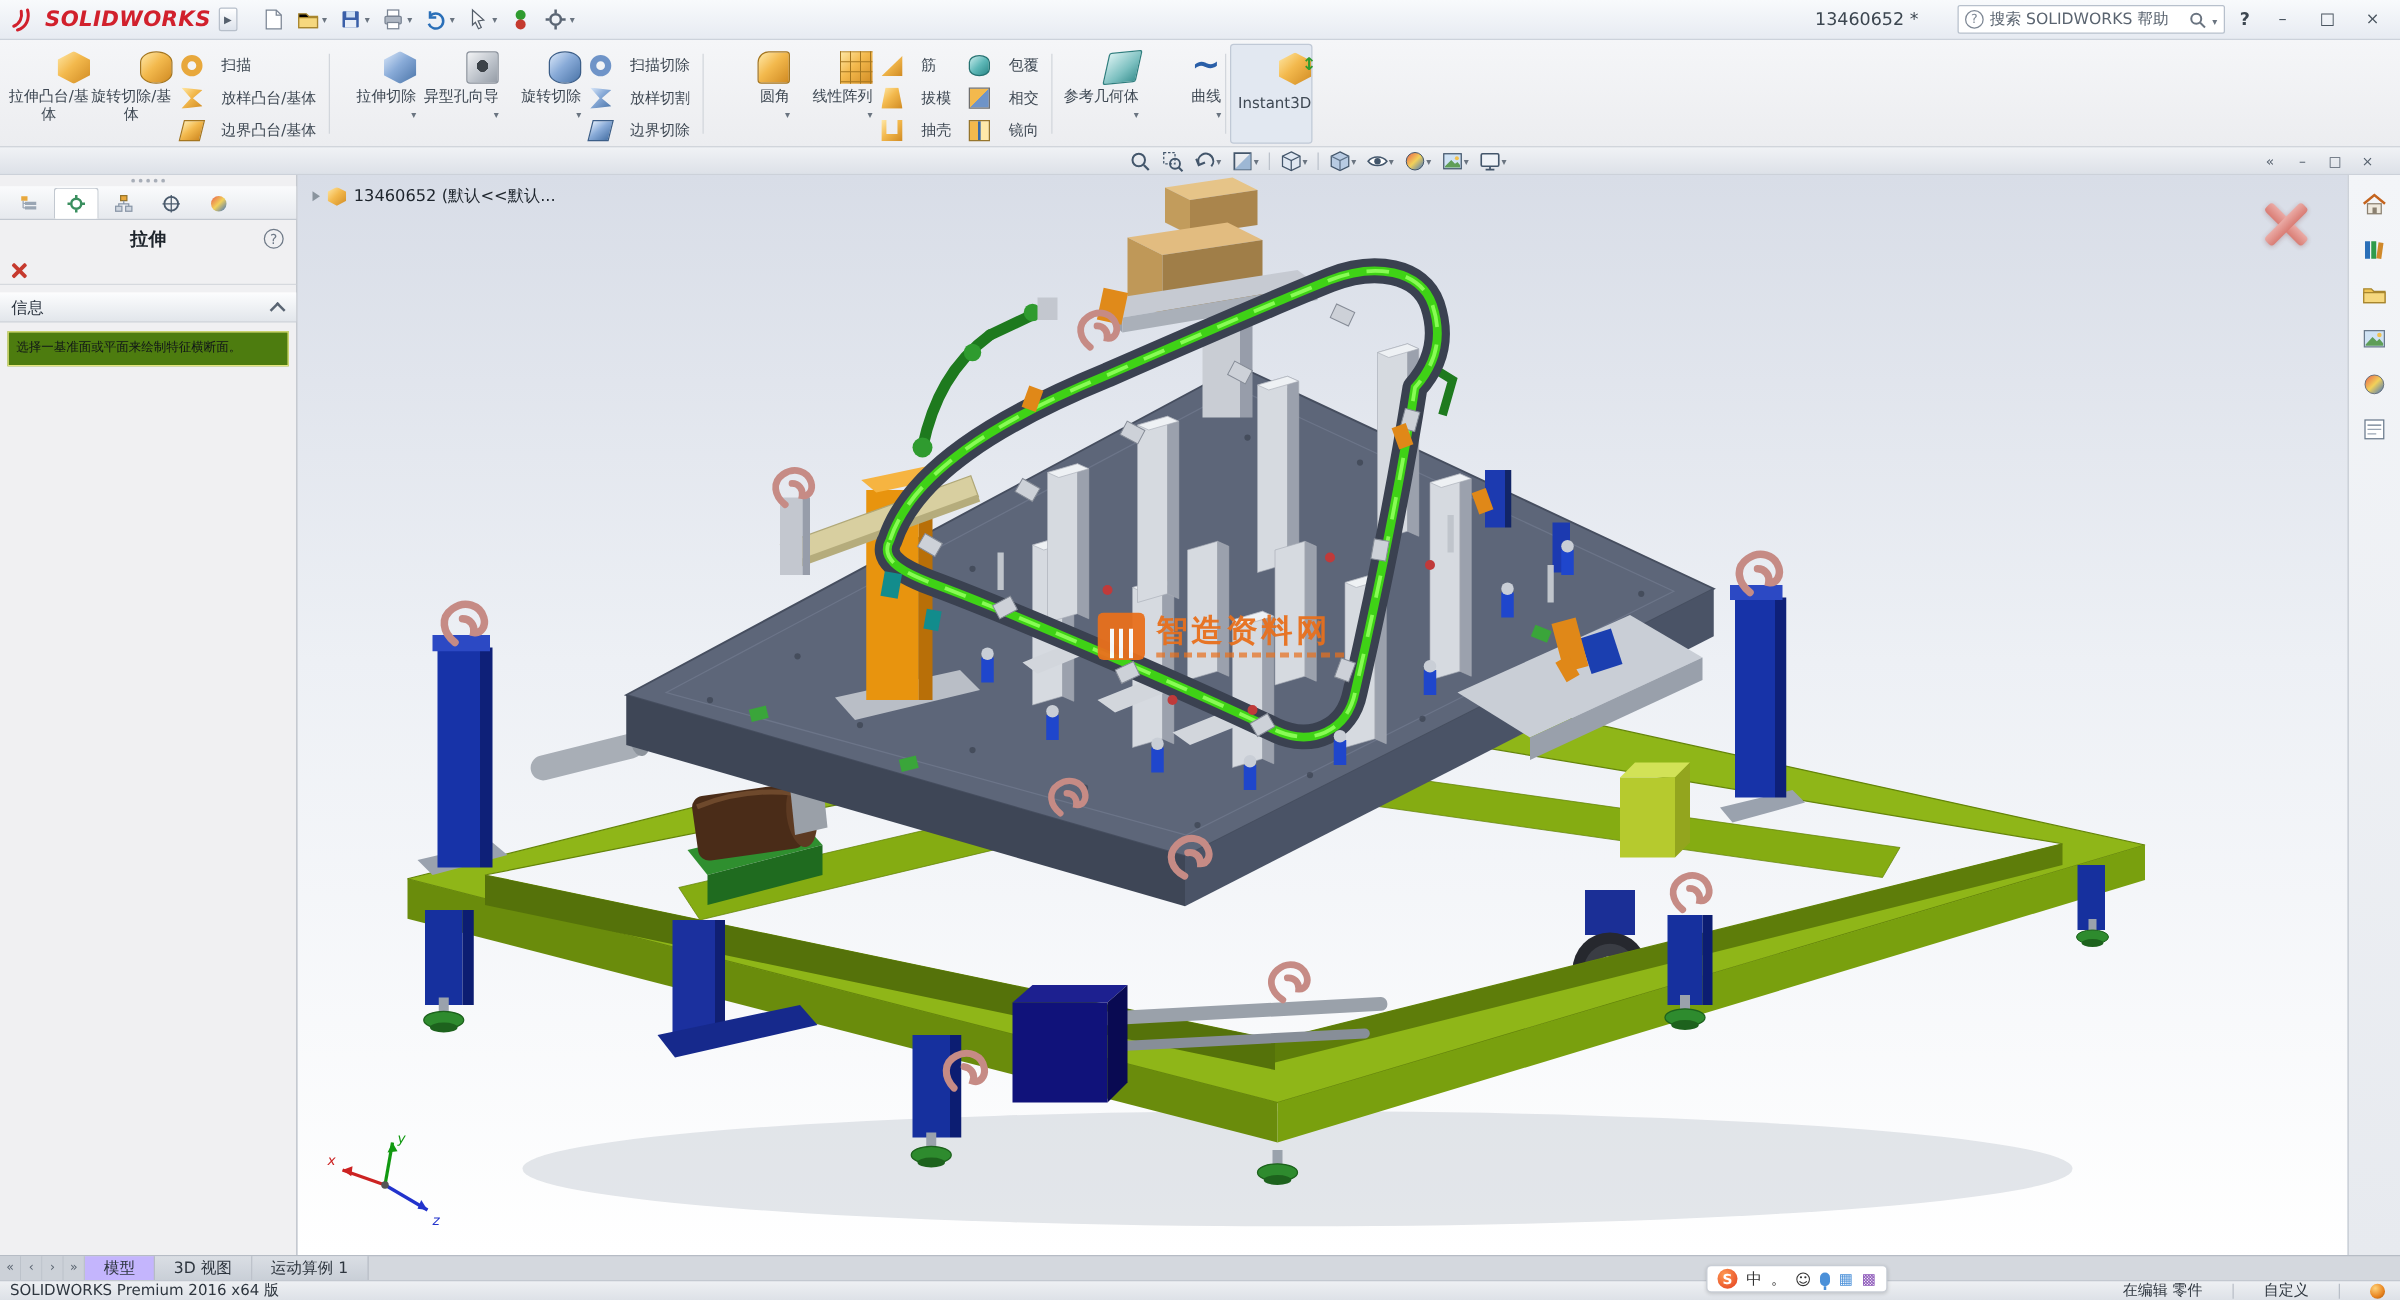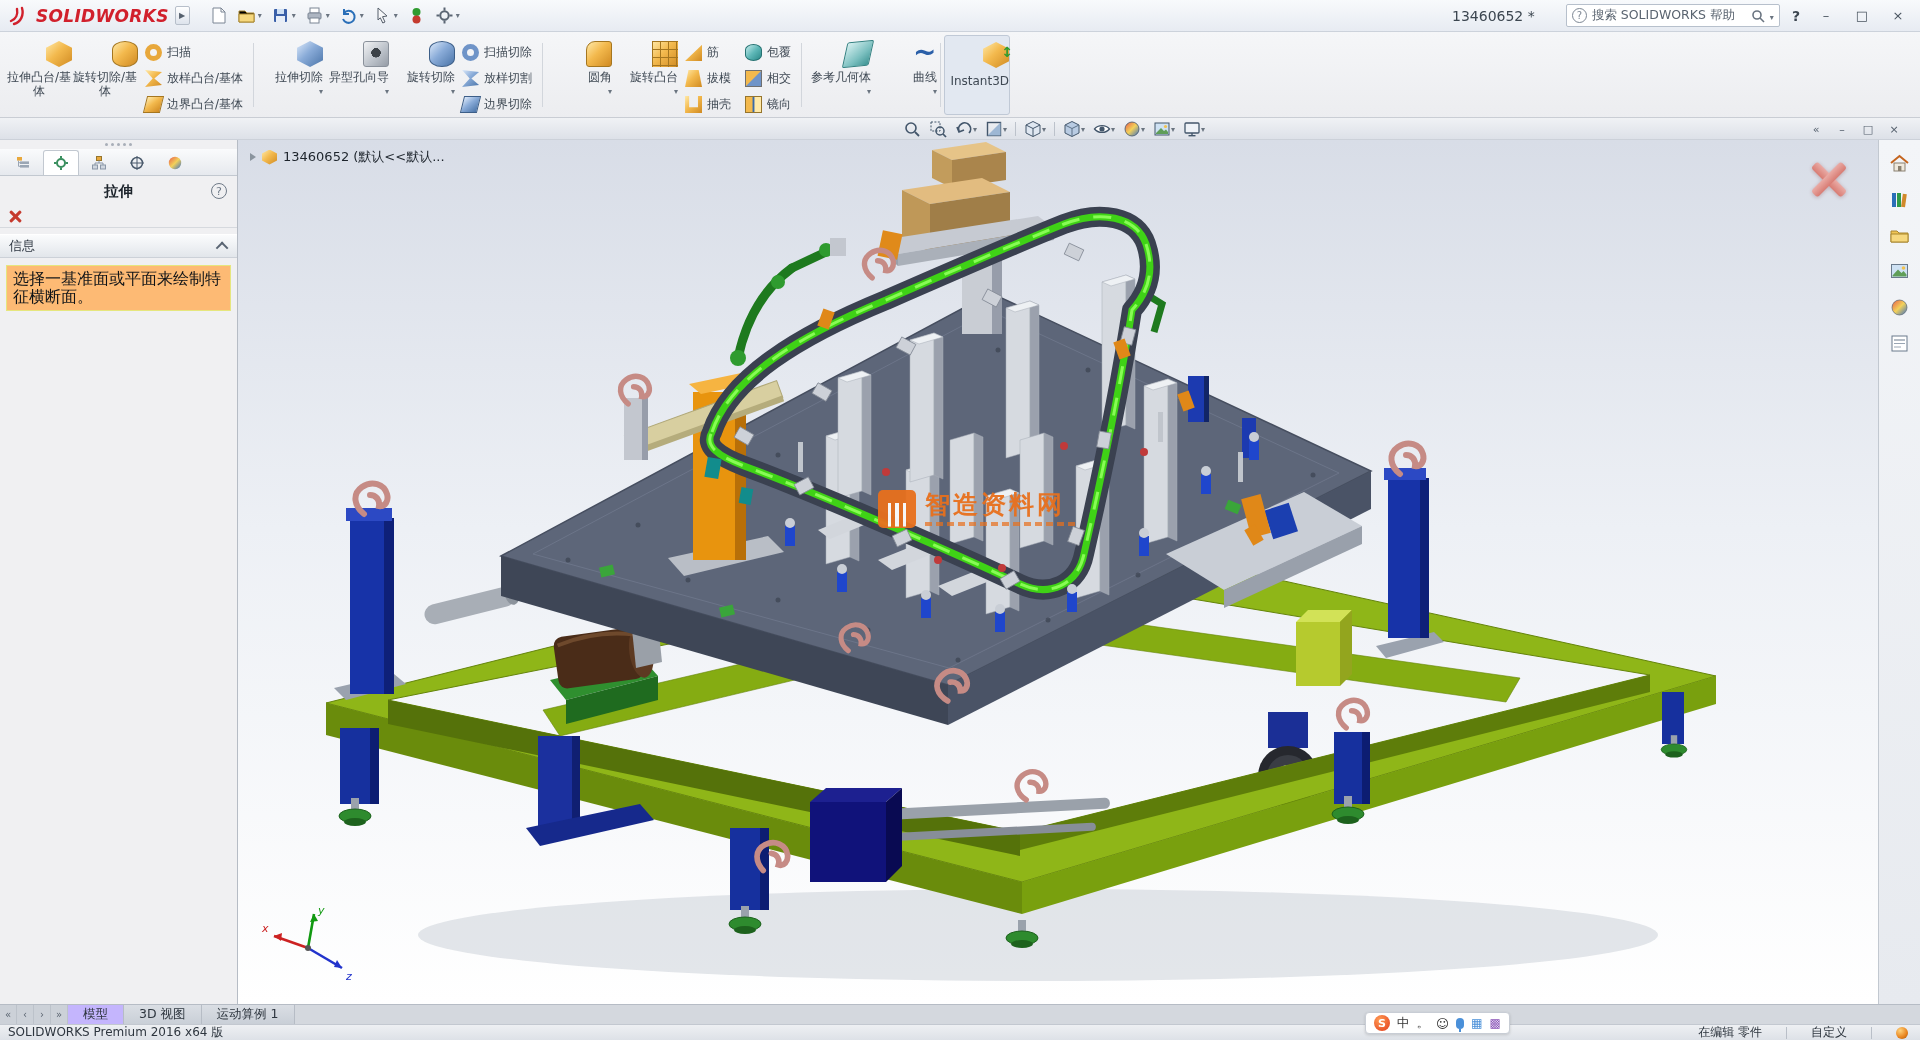--- a/index.html
+++ b/index.html
@@ -22,21 +22,21 @@
 .circle-q{width:15px;height:15px;border-radius:50%;border:1.4px solid #7d8794;color:#7d8794;font-size:10px;display:flex;align-items:center;justify-content:center;flex:none}
 .help-q{font-size:14px;color:#3c4650;font-weight:bold;padding:0 4px}
 .winbtn{width:28px;height:22px;display:flex;align-items:center;justify-content:center;font-size:13px;color:#4a5560;border-radius:2px}
 
 
 .ribbon{height:86px;background:linear-gradient(#f5f6f8,#ecedf0);border-bottom:1px solid #c9cdd4;display:flex;align-items:stretch;padding:3px 4px 2px 6px}
 .rsep{width:1px;background:#d2d6dc;margin:8px 3px}
 .rb-lg{width:66px;display:flex;flex-direction:column;align-items:flex-end;padding-top:6px;gap:3px;border-radius:3px;color:#3c4650}
 .rb-lg .lbl{font-size:12px;line-height:14px;text-align:center;word-break:break-all;color:#3f4954}
 .rb-stack{display:flex;flex-direction:column;justify-content:flex-start;padding:7px 4px 0 4px;gap:5px}
-.rb-sm{display:flex;align-items:center;gap:5px;height:21px;padding:0 3px;font-size:12px;color:#3f4954;white-space:nowrap}
+.rb-sm{display:flex;align-items:center;gap:15px;height:21px;padding:0 3px;font-size:12px;color:#3f4954;white-space:nowrap}
 .pressed{background:#e2e8f1;border:1px solid #c0c9d6;border-radius:3px}
 
 
 .fi{width:26px;height:26px;flex:none;position:relative;display:inline-block}
 .fi-s{width:17px;height:17px}
 .gold{background:linear-gradient(135deg,#ffe9a8 0%,#f3b94d 45%,#d08a22 100%);border:1px solid #a5761f}
 .blue{background:linear-gradient(135deg,#dce9fa 0%,#89abd8 45%,#4a74a8 100%);border:1px solid #3c5e88}
 .tealc{background:linear-gradient(135deg,#c8ecec 0%,#5fb8b8 50%,#2a8888 100%);border:1px solid #257272}
 .hex{clip-path:polygon(50% 0,100% 26%,100% 74%,50% 100%,0 74%,0 26%);border:none}
 .cyl{border-radius:50%/34%}
@@ -85,21 +85,21 @@
 .pm-title{font-weight:bold;font-size:14.5px;color:#1d242c}
 .pm-help{position:absolute;right:10px;width:16px;height:16px;border-radius:50%;border:1.5px solid #6f7a88;color:#6f7a88;font-size:11px;display:flex;align-items:center;justify-content:center}
 .pm-xrow{height:22px;display:flex;align-items:center;padding-left:9px;border-bottom:1px solid #d6d9de}
 .pm-x{width:13px;height:13px;position:relative}
 .pm-x::before,.pm-x::after{content:"";position:absolute;left:-1px;top:5px;width:15px;height:3px;background:#c63a2e;border-radius:1px}
 .pm-x::before{transform:rotate(45deg)}
 .pm-x::after{transform:rotate(-45deg)}
 .pm-sec{margin-top:6px}
 .pm-sec-h{height:24px;background:linear-gradient(#fbfcfd,#e2e6eb);border-top:1px solid #fff;border-bottom:1px solid #ccd1d8;display:flex;align-items:center;padding:0 9px;color:#2c3540;font-size:13px}
 .pm-chev{margin-left:auto;width:9px;height:9px;border-left:2px solid #5a6573;border-top:2px solid #5a6573;transform:rotate(45deg) translateY(2px)}
-.pm-msg{margin:7px 6px;background:#fdba74;border:1px solid #e6e67e;padding:4px 6px;font-size:16px;line-height:18px;color:#101418}
+.pm-msg{margin:7px 6px;background:#4d7c0f;border:1px solid #e6e67e;padding:4px 6px;font-size:10px;line-height:18px;color:#101418}
 
 
 .vp{flex:1;position:relative;overflow:hidden}
 .ft-overlay{position:absolute;left:12px;top:8px;display:flex;align-items:center;gap:6px;font-size:13px;color:#1d242c}
 .ft-arrow{width:0;height:0;border-left:6px solid #8a949e;border-top:4px solid transparent;border-bottom:4px solid transparent}
 .ft-cube{width:15px;height:15px;clip-path:polygon(50% 0,100% 26%,100% 74%,50% 100%,0 74%,0 26%);background:linear-gradient(135deg,#ffe9a8,#f3b94d 45%,#d08a22)}
 .bigx{position:absolute;top:16px;right:26px;width:46px;height:46px;opacity:.85;filter:drop-shadow(0 1px 2px rgba(120,40,40,.35))}
 .bigx::before,.bigx::after{content:"";position:absolute;left:2px;top:19px;width:42px;height:9px;border-radius:3px;background:linear-gradient(#eda39b,#d96b5f)}
 .bigx::before{transform:rotate(45deg)}
 .bigx::after{transform:rotate(-45deg)}
@@ -273,21 +273,21 @@
       </div>
   </div>
   <div class="rsep"></div>
 
   <div class="rb-lg dd">
     <span class="fi gold roundc"></span>
     <span class="lbl">圆角</span>
   </div>
   <div class="rb-lg dd">
     <span class="fi gridic"></span>
-    <span class="lbl">旋转凸台</span>
+    <span class="lbl">线性阵列</span>
   </div>
   <div class="rb-stack">
     <div class="rb-sm">
         <span class="fi fi-s gold tri"></span>
         <span>筋</span>
       </div>
     <div class="rb-sm">
         <span class="fi fi-s gold trap"></span>
         <span>拔模</span>
       </div>

